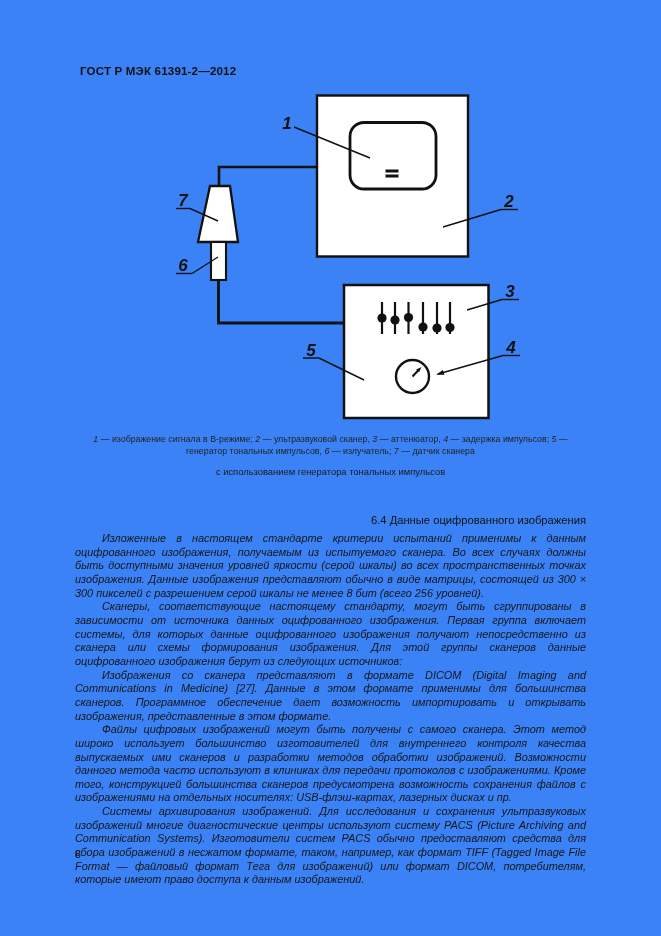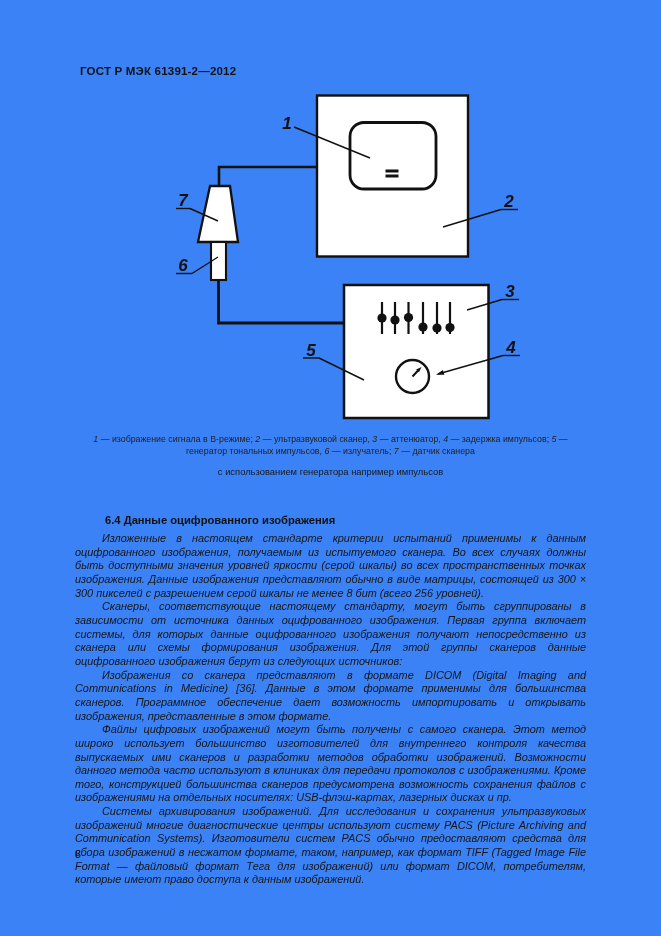--- a/index.html
+++ b/index.html
@@ -18,21 +18,21 @@
     position:absolute; left:75px; top:433px; width:511px;
     font-size:8.8px; line-height:12px; text-align:center; color:#222;
   }
   .leg-num { font-style:italic; }
   .caption {
     position:absolute; left:75px; top:466px; width:511px;
     font-size:9.4px; line-height:11.8px; text-align:center; color:#1a1a1a;
   }
   .text-block { position:absolute; left:75px; top:514px; width:511px; }
   .sec-heading {
-    margin:0 0 5px 30px; font-size:11.2px; font-weight:bold; line-height:13px;
+    margin:0 0 5px 30px; font-size:11.2px; font-weight:normal; line-height:13px;text-align:right;
   }
   .text-block p {
     margin:0; font-size:10.9px; line-height:13.65px;
     text-align:justify; text-indent:27px; color:#161616;font-style:italic;
   }
   .pagenum { position:absolute; left:75px; top:848px; font-size:10.5px; }
 </style>
 </head>
 <body>
 
@@ -114,27 +114,27 @@
     <text class="dlabel" x="510" y="297" text-anchor="middle">3</text>
     <text class="dlabel" x="511" y="353" text-anchor="middle">4</text>
     <text class="dlabel" x="311" y="356" text-anchor="middle">5</text>
     <text class="dlabel" x="183" y="271" text-anchor="middle">6</text>
     <text class="dlabel" x="183" y="206" text-anchor="middle">7</text>
   </svg>
 
   <div class="legend"><span class="leg-num">1</span><span> — изображение сигнала в В-режиме; </span><span class="leg-num">2</span><span> — ультразвуковой сканер, </span><span class="leg-num">3</span><span> — аттенюатор, </span><span class="leg-num">4</span><span> — задержка импульсов; </span><span class="leg-num">5</span><span> — генератор тональных импульсов, </span><span class="leg-num">6</span><span> — излучатель; </span><span class="leg-num">7</span><span> — датчик сканера</span></div>
 
   <div class="caption">
-    <div>с использованием генератора например импульсов</div>
+    <div>с использованием генератора тональных импульсов</div>
   </div>
 
   <div class="text-block">
     <div class="sec-heading">6.4 Данные оцифрованного изображения</div>
     <p>Изложенные в настоящем стандарте критерии испытаний применимы к данным оцифрованного изображения, получаемым из испытуемого сканера. Во всех случаях должны быть доступными значения уровней яркости (серой шкалы) во всех пространственных точках изображения. Данные изображения представляют обычно в виде матрицы, состоящей из 300 × 300 пикселей с разрешением серой шкалы не менее 8 бит (всего 256 уровней).</p>
     <p>Сканеры, соответствующие настоящему стандарту, могут быть сгруппированы в зависимости от источника данных оцифрованного изображения. Первая группа включает системы, для которых данные оцифрованного изображения получают непосредственно из сканера или схемы формирования изображения. Для этой группы сканеров данные оцифрованного изображения берут из следующих источников:</p>
-    <p>Изображения со сканера представляют в формате DICOM (Digital Imaging and Communications in Medicine) [36]. Данные в этом формате применимы для большинства сканеров. Программное обеспечение дает возможность импортировать и открывать изображения, представленные в этом формате.</p>
+    <p>Изображения со сканера представляют в формате DICOM (Digital Imaging and Communications in Medicine) [27]. Данные в этом формате применимы для большинства сканеров. Программное обеспечение дает возможность импортировать и открывать изображения, представленные в этом формате.</p>
     <p>Файлы цифровых изображений могут быть получены с самого сканера. Этот метод широко использует большинство изготовителей для внутреннего контроля качества выпускаемых ими сканеров и разработки методов обработки изображений. Возможности данного метода часто используют в клиниках для передачи протоколов с изображениями. Кроме того, конструкцией большинства сканеров предусмотрена возможность сохранения файлов с изображениями на отдельных носителях: USB-флэш-картах, лазерных дисках и пр.</p>
     <p>Системы архивирования изображений. Для исследования и сохранения ультразвуковых изображений многие диагностические центры используют систему PACS (Picture Archiving and Communication Systems). Изготовители систем PACS обычно предоставляют средства для сбора изображений в несжатом формате, таком, например, как формат TIFF (Tagged Image File Format — файловый формат Тега для изображений) или формат DICOM, потребителям, которые имеют право доступа к данным изображений.</p>
   </div>
 
   <div class="pagenum">8</div>
 
 </div>
 
 </body></html>

